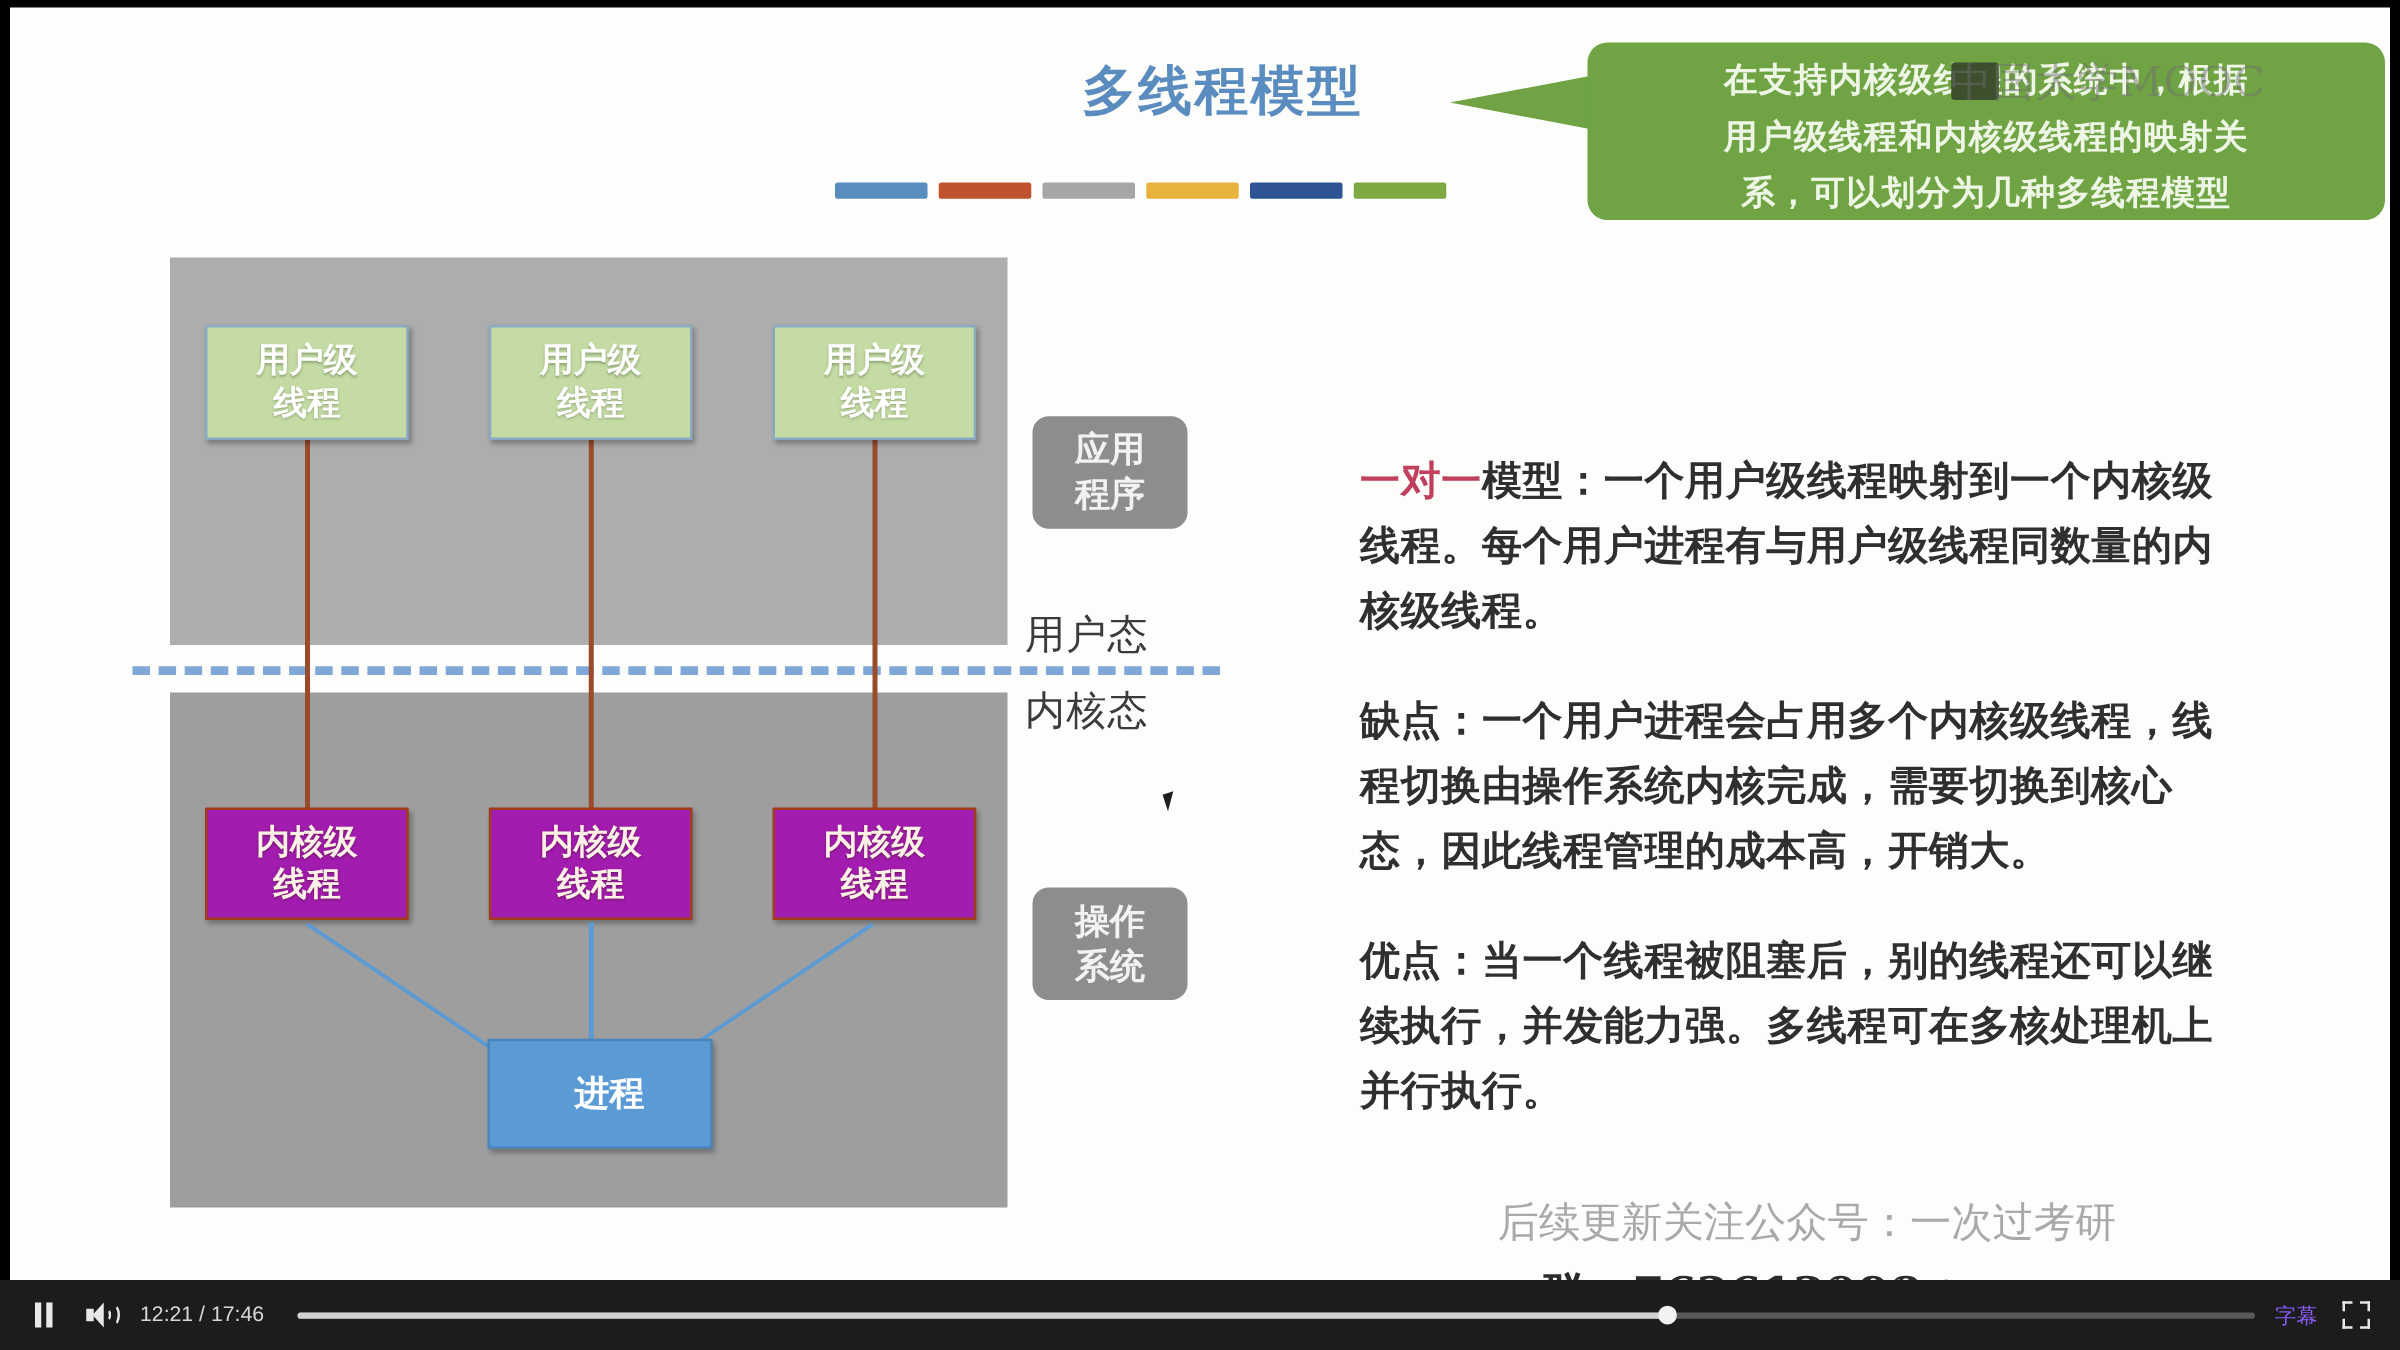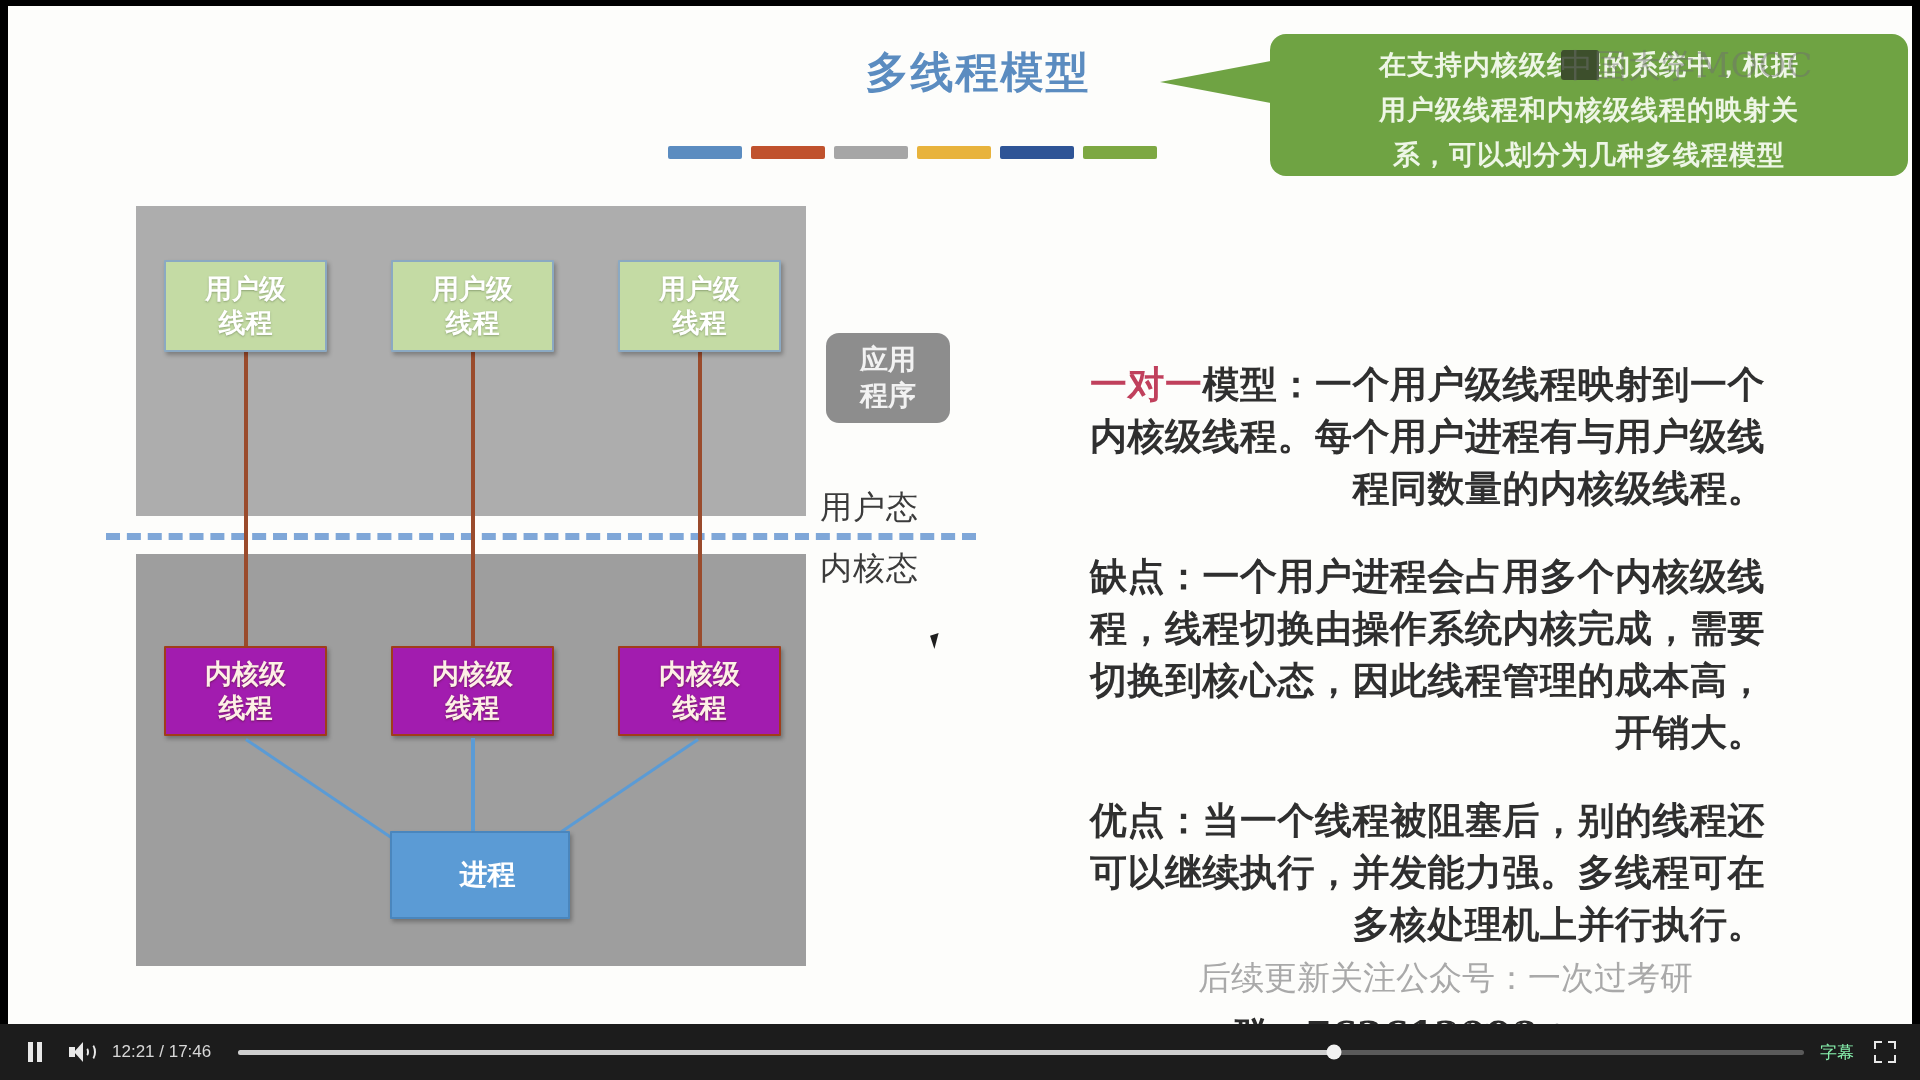--- a/index.html
+++ b/index.html
@@ -203,29 +203,28 @@
     font-size: 32px;
     color: #3b3b3b;
     letter-spacing: 1px;
   }
   .st-user   { left: 812px; top: 480px; }
   .st-kernel { left: 812px; top: 541px; }
 
   
   .text-col {
     position: absolute;
-    left: 1057px; top: 352px;
+    left: 1080px; top: 352px;
     width: 700px;
     font-family: "DejaVu Serif", "Liberation Serif", serif;
-    font-size: 37px;
+    font-size: 32px;
     font-weight: 700;
     color: #2f2f2f;
     line-height: 52px;
     letter-spacing: 0.5px;
-    text-align: right;
   }
   .text-col p { margin-bottom: 36px; }
   .hl { color: #c0405c; }
 
   
   .wm-line1 {
     position: absolute;
     left: 1190px; top: 950px;
     font-family: "DejaVu Serif", "Liberation Serif", serif;
     font-size: 33px;
@@ -337,21 +336,21 @@
     position: absolute;
     left: 70%;
     top: 50%;
     transform: translate(-50%, -50%);
     width: 15px; height: 15px;
     background: #f2f2f2;
     border-radius: 50%;
   }
 
   .cc-label {
-    color: #86efac;
+    color: #8b5cf6;
     font-size: 17px;
     font-family: "DejaVu Serif", "Liberation Serif", serif;
     white-space: nowrap;
     cursor: pointer;
   }
   .fs-icon {
     position: relative;
     width: 22px; height: 22px;
   }
   .fs-icon i {
@@ -422,20 +421,22 @@
 线程</div>
 
     <div class="blink bl1"></div>
     <div class="blink bl2"></div>
     <div class="blink bl3"></div>
 
     <div class="node node-process">进程</div>
 
     <div class="side-label lbl-app" style="white-space:pre-line">应用
 程序</div>
+    <div class="side-label lbl-os" style="white-space:pre-line">操作
+系统</div>
 
     <div class="state-label st-user">用户态</div>
     <div class="state-label st-kernel">内核态</div>
 
     <div class="cursor-arrow"></div>
 
     <div class="text-col">
       <p><span class="hl">一对一</span><span>模型：一个用户级线程映射到一个内核级线程。每个用户进程有与用户级线程同数量的内核级线程。</span></p>
       <p>缺点：一个用户进程会占用多个内核级线程，线程切换由操作系统内核完成，需要切换到核心态，因此线程管理的成本高，开销大。</p>
       <p>优点：当一个线程被阻塞后，别的线程还可以继续执行，并发能力强。多线程可在多核处理机上并行执行。</p>

